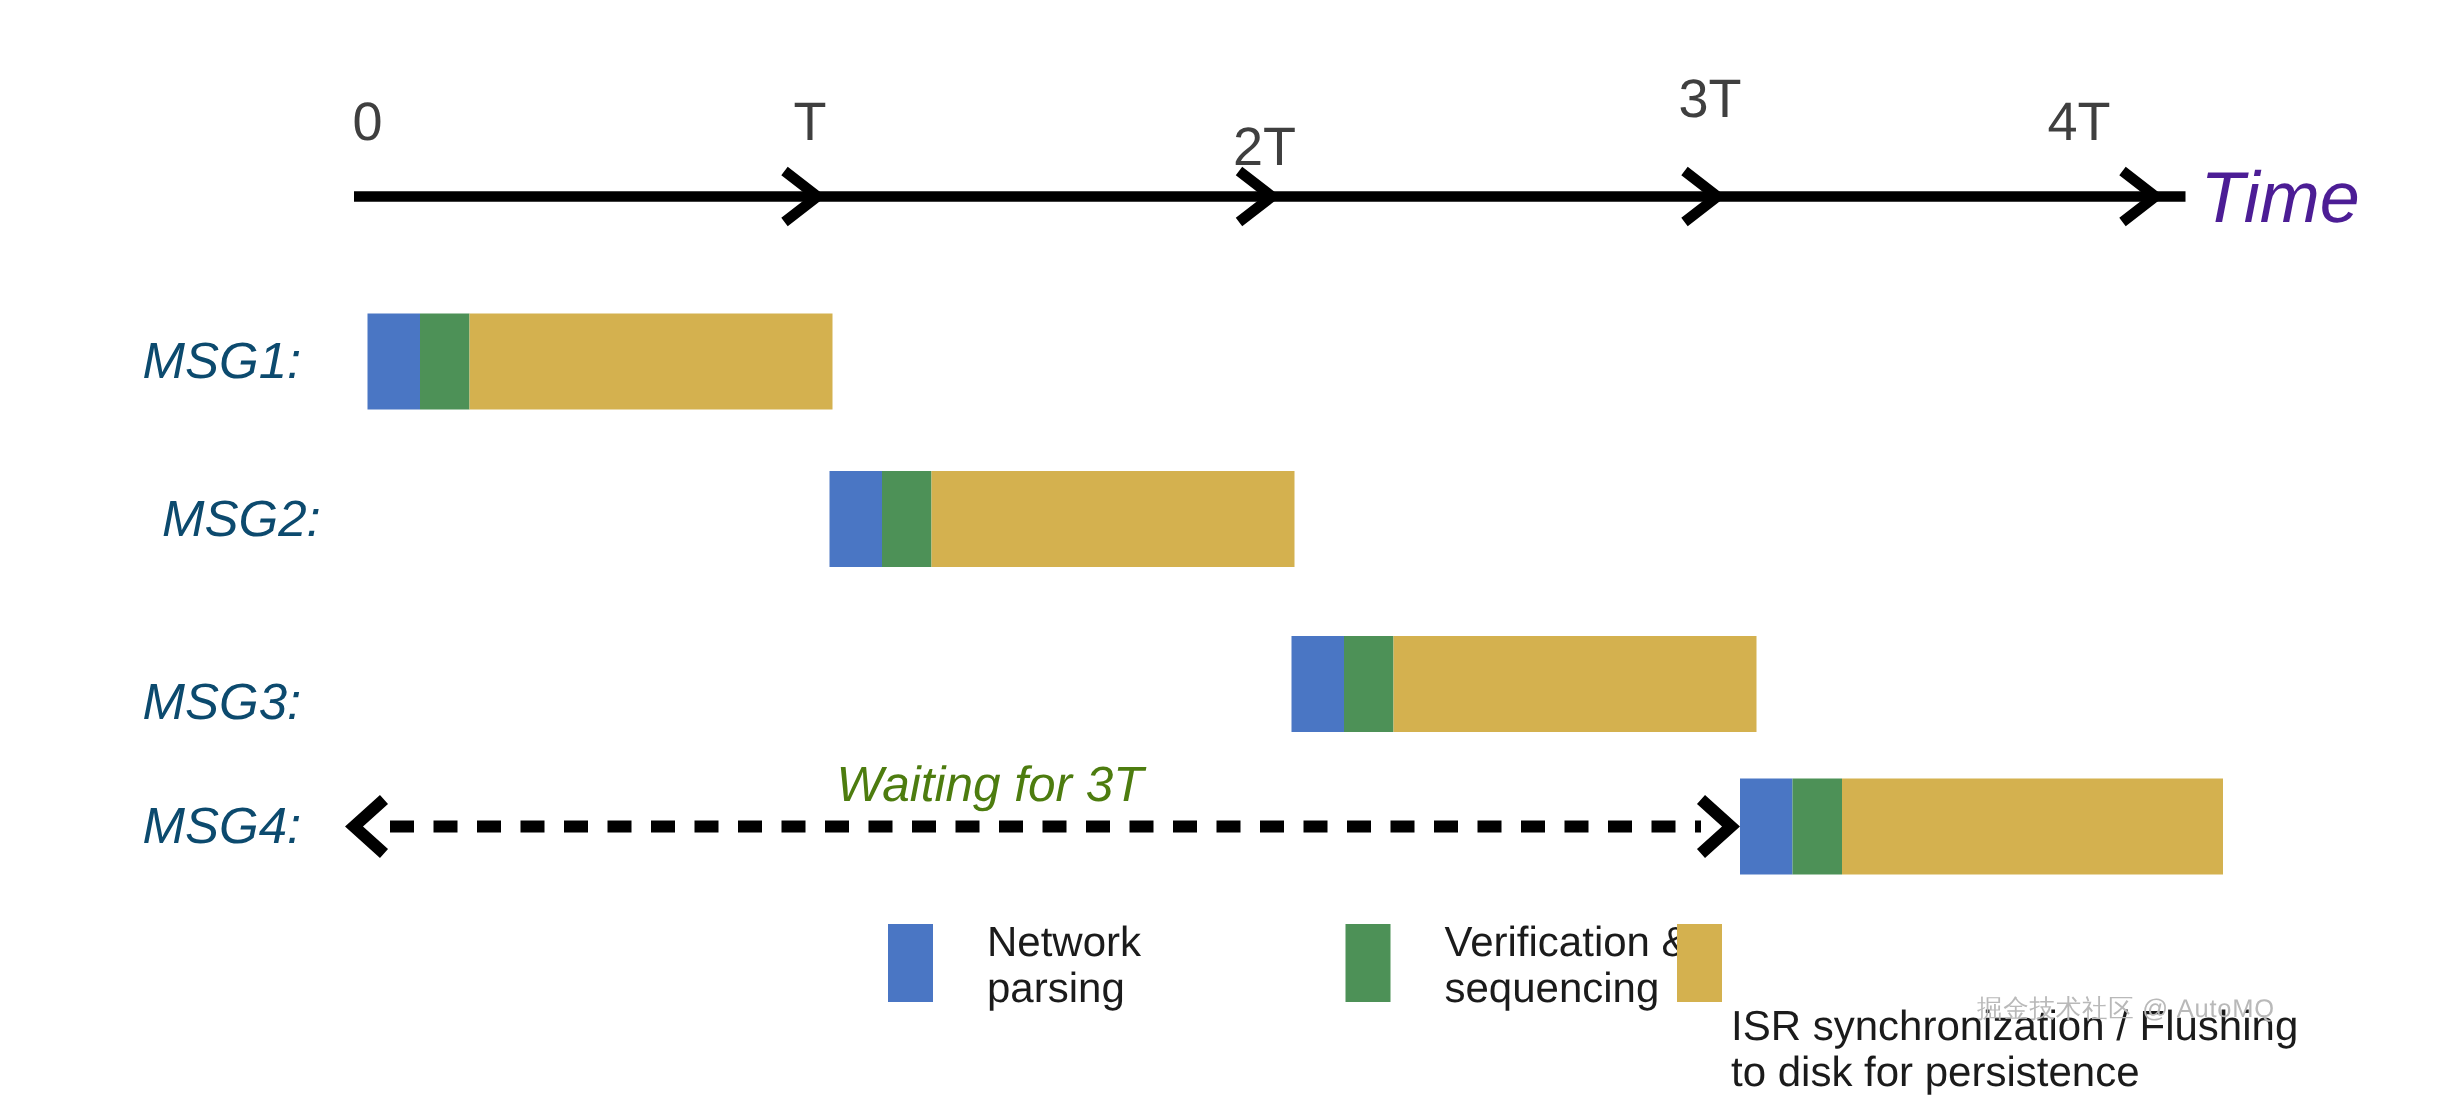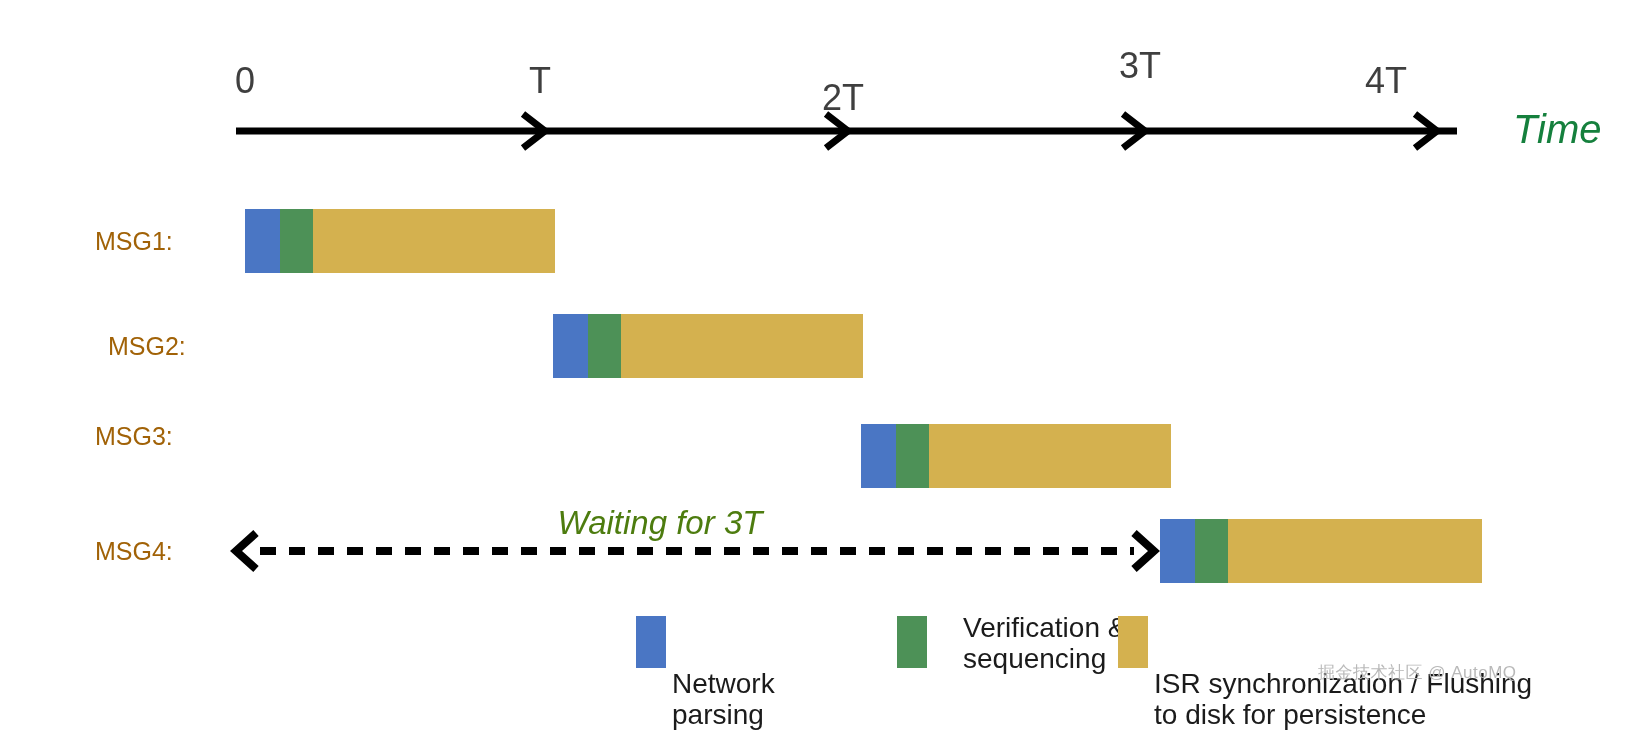--- a/index.html
+++ b/index.html
@@ -28,31 +28,31 @@
     font-size: 36px;
     color: #3f3f3f;
     line-height: 1;
     transform: translateX(-50%);
     white-space: nowrap;
   }
   .time-label {
     position: absolute;
     font-family: "Liberation Sans", sans-serif;
     font-style: italic;
-    font-size: 40px;
-    color: #15803d;
+    font-size: 48px;
+    color: #4c1d95;
     line-height: 1;
     white-space: nowrap;
-    margin-left: 46px;
   }
   .row-label {
     position: absolute;
     font-family: "Liberation Sans", sans-serif;
-    font-size: 25px;
-    color: #a16207;
+    font-style: italic;
+    font-size: 34px;
+    color: #0c4a6e;
     line-height: 1;
     white-space: nowrap;
     transform: translateY(-50%);
   }
   .bar {
     position: absolute;
     display: block;
     height: 64px;
     transform: translateY(-50%);
   }
@@ -141,38 +141,38 @@
         <div class="seg" style="left: 0px; width: 35px; background: rgb(74, 118, 196);"></div>
         <div class="seg" style="left: 35px; width: 33px; background: rgb(77, 145, 87);"></div>
         <div class="seg" style="left: 68px; width: 242px; background: rgb(212, 177, 79);"></div>
       </div>
       <div class="row-label" style="left: 108px; top: 346px;">MSG2:</div>
       <div class="bar" style="left: 553px; top: 346px; width: 310px;">
         <div class="seg" style="left: 0px; width: 35px; background: rgb(74, 118, 196);"></div>
         <div class="seg" style="left: 35px; width: 33px; background: rgb(77, 145, 87);"></div>
         <div class="seg" style="left: 68px; width: 242px; background: rgb(212, 177, 79);"></div>
       </div>
-      <div class="row-label" style="left: 95px; top: 436px;">MSG3:</div>
+      <div class="row-label" style="left: 95px; top: 468px;">MSG3:</div>
       <div class="bar" style="left: 861px; top: 456px; width: 310px;">
         <div class="seg" style="left: 0px; width: 35px; background: rgb(74, 118, 196);"></div>
         <div class="seg" style="left: 35px; width: 33px; background: rgb(77, 145, 87);"></div>
         <div class="seg" style="left: 68px; width: 242px; background: rgb(212, 177, 79);"></div>
       </div>
       <div class="row-label" style="left: 95px; top: 551px;">MSG4:</div>
       <div class="bar" style="left: 1160px; top: 551px; width: 322px;">
         <div class="seg" style="left: 0px; width: 35px; background: rgb(74, 118, 196);"></div>
         <div class="seg" style="left: 35px; width: 33px; background: rgb(77, 145, 87);"></div>
         <div class="seg" style="left: 68px; width: 254px; background: rgb(212, 177, 79);"></div>
       </div>
     </div>
 
   <div class="wait-text" id="wait-text" style="left: 660px; top: 506px; color: #4d7c0f;">Waiting for 3T</div>
 
   <div class="legend" id="legend">
-      <div class="legend-item" style="left: 636px; flex-direction: column;">
+      <div class="legend-item" style="left: 592px;">
         <div class="legend-swatch" style="background: rgb(74, 118, 196);"></div>
         <div class="legend-text">Network
 parsing</div>
       </div>
       <div class="legend-item" style="left: 862px; margin-left: 35px;">
         <div class="legend-swatch" style="background: rgb(77, 145, 87);"></div>
         <div class="legend-text">Verification &amp;
 sequencing</div>
       </div>
       <div class="legend-item" style="left: 1118px; flex-direction: column;">

